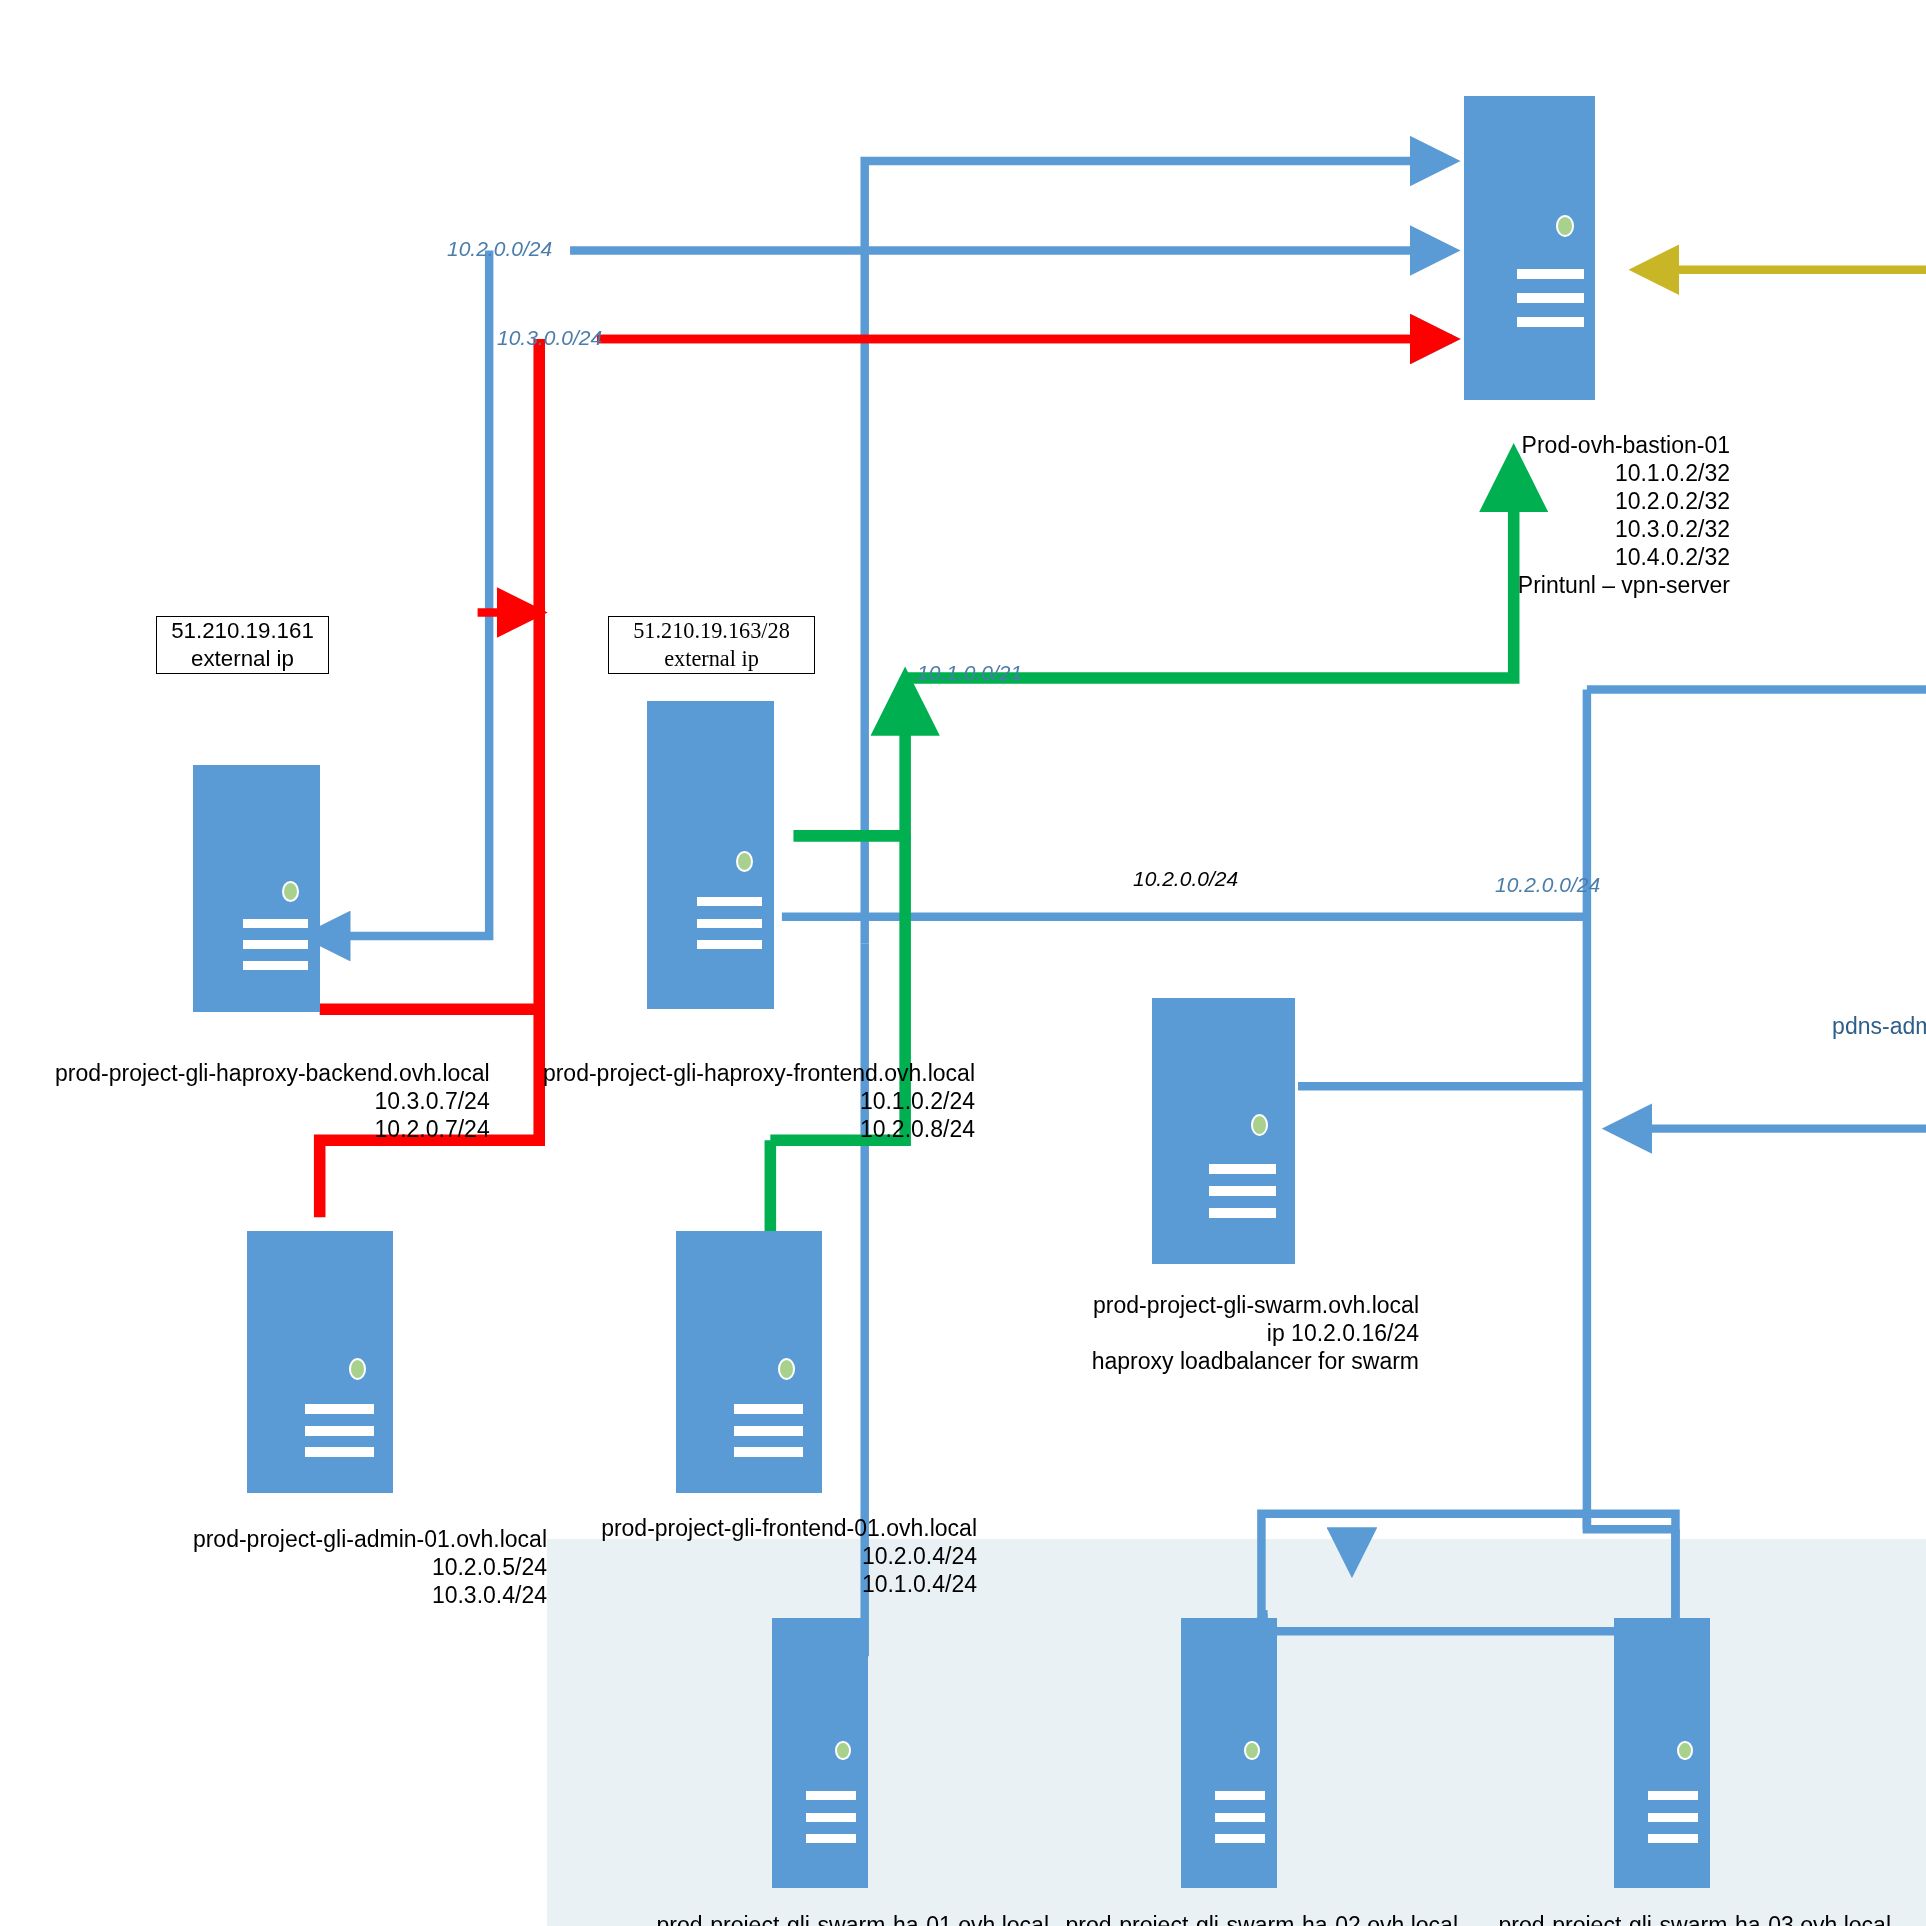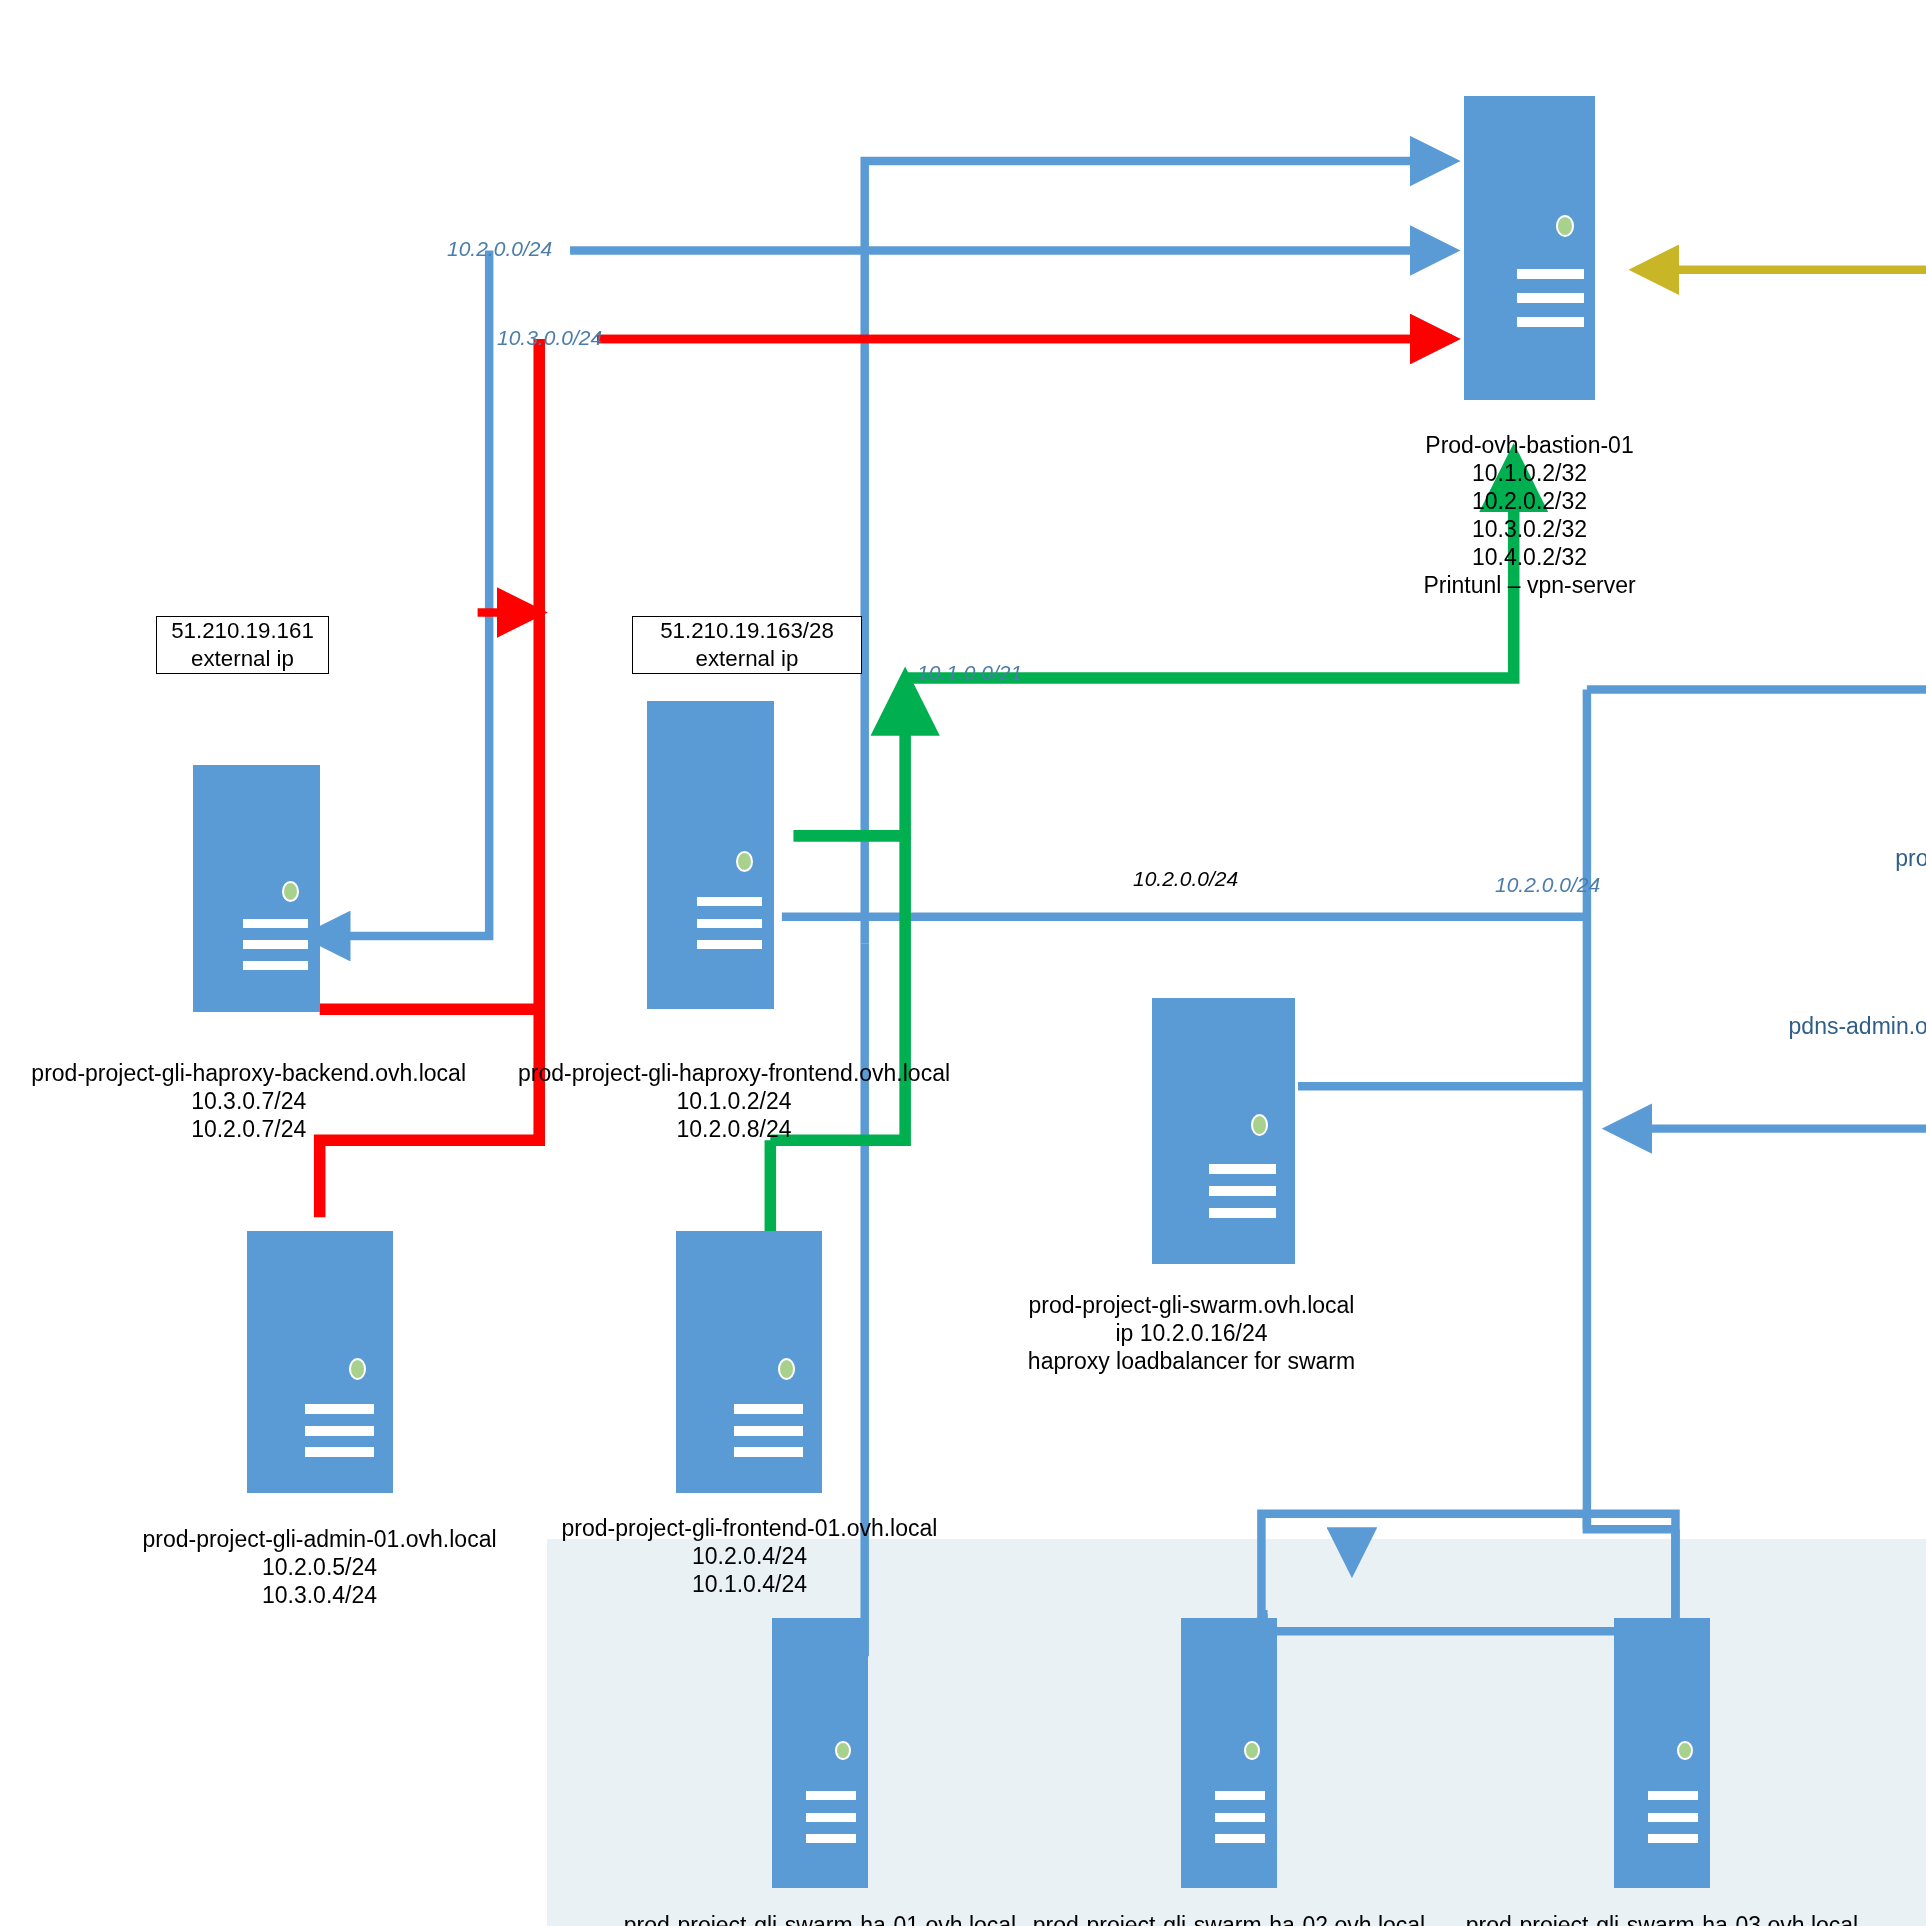--- a/index.html
+++ b/index.html
@@ -3,21 +3,21 @@
 <meta charset="utf-8">
 <style>
   html,body{margin:0;padding:0;background:#ffffff;}
   body{font-family:"Liberation Sans","DejaVu Sans",sans-serif;}
   #stage{position:relative;width:2633px;height:2627px;background:#fff;overflow:hidden;}
   svg#wires{position:absolute;left:0;top:0;width:2633px;height:2627px;}
   .node{position:absolute;}
   .chassis{position:absolute;background:#5b9bd5;}
   .led{position:absolute;border-radius:50%;background:#a9d18e;border:2.3px solid #ffffff;}
   .slot{position:absolute;background:#ffffff;}
-  .lbl{position:absolute;text-align:center;color:#000;font-size:23px;line-height:1.22;white-space:pre-line;}
+  .lbl{position:absolute;text-align:right;color:#000;font-size:23px;line-height:1.22;white-space:pre-line;}
   .lbl.blue{color:#2e5f8a;}
   .netlbl{position:absolute;color:#4a7dab;font-size:21px;white-space:nowrap;font-style:italic;}
   .netlbl.dark{color:#000;}
   .extbox{position:absolute;border:1.9px solid #000;background:#fff;color:#000;font-size:22.3px;
           text-align:center;line-height:1.25;padding:0 7px;box-sizing:border-box;}
   .zone{position:absolute;background:#eaf1f5;}
 </style>
 </head>
 <body>
 
@@ -279,21 +279,21 @@
     
     
     
   </div>
 
   <div class="extbox" style="left:156px;top:616px;width:173px;height:58px;">
     <div>51.210.19.161</div>
     <div>external ip</div>
   </div>
 
-  <div class="extbox" style="left:632px;top:616px;width:230px;height:58px;">
+  <div class="extbox" style="left:608px;top:616px;width:207px;height:58px;font-family:Liberation Serif, serif;">
     <div>51.210.19.163/28</div>
     <div>external ip</div>
   </div>
 
   <div class="netlbl" style="left:447px;top:237px;">10.2.0.0/24</div>
   <div class="netlbl" style="left:497px;top:326px;">10.3.0.0/24</div>
   <div class="netlbl" style="left:917px;top:661px;">10.1.0.0/21</div>
   <div class="netlbl dark" style="left:1133px;top:867px;">10.2.0.0/24</div>
   <div class="netlbl" style="left:1495px;top:873px;">10.2.0.0/24</div>
 

